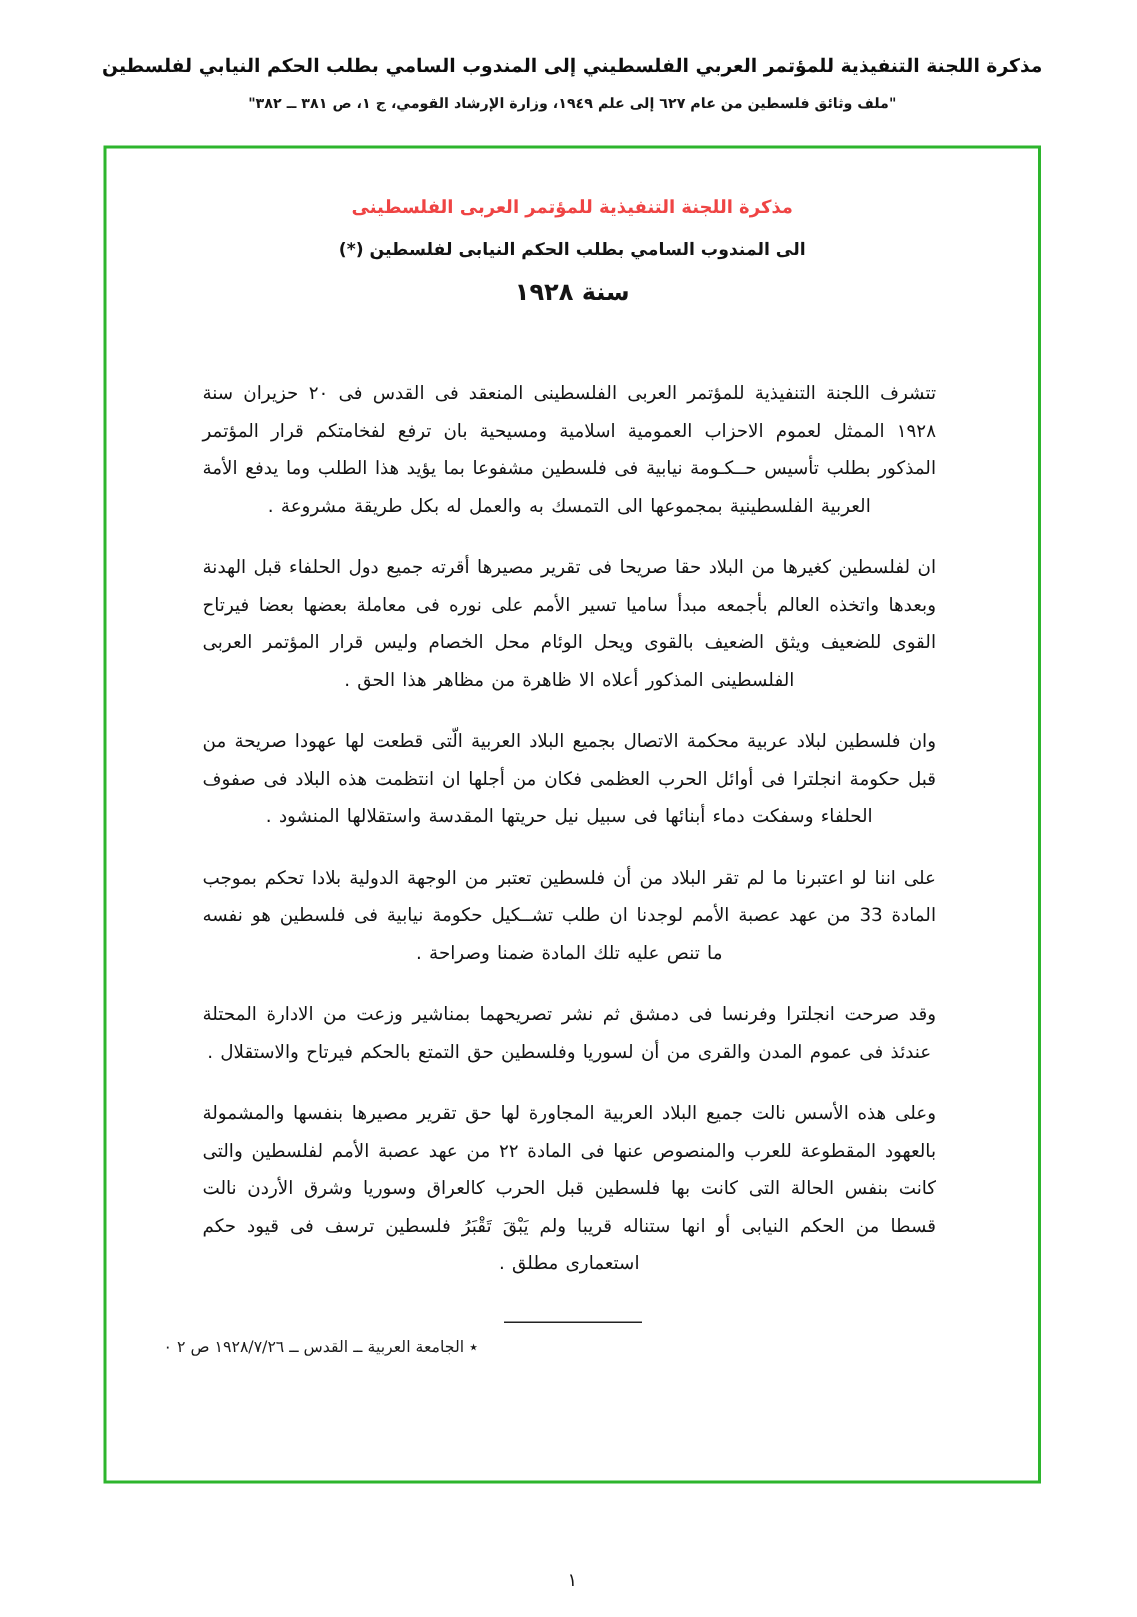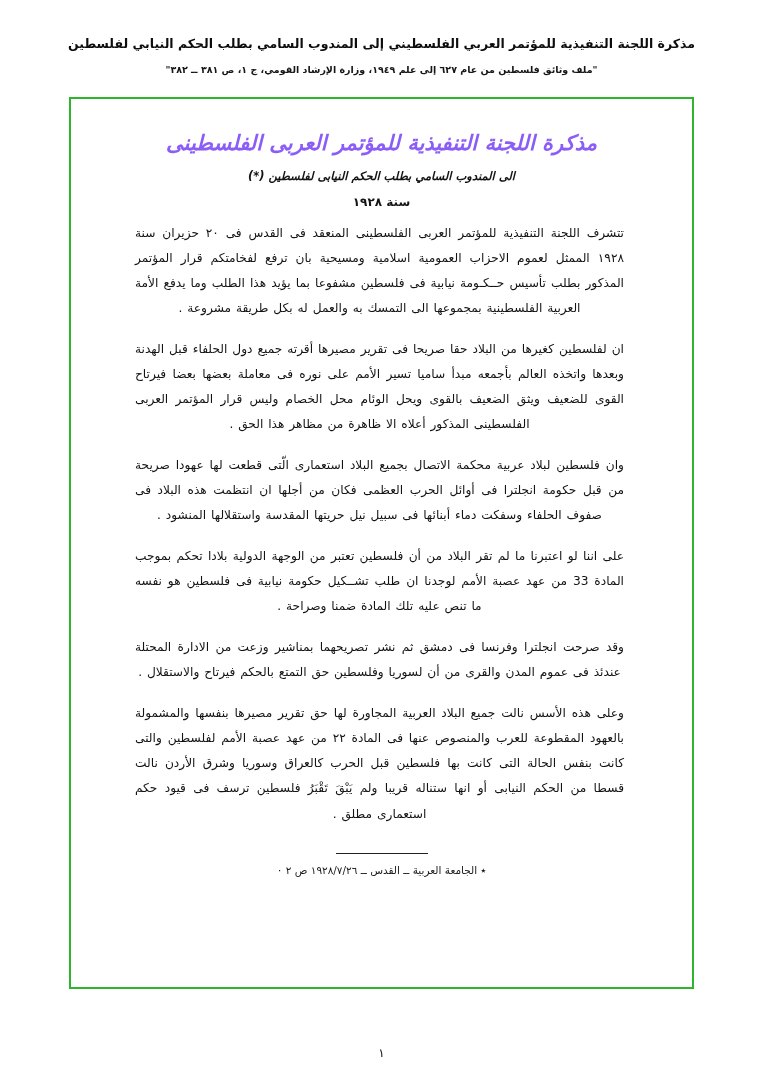--- a/index.html
+++ b/index.html
@@ -49,62 +49,60 @@
     background: #ffffff;
   }
   .frame-inner {
     height: 100%;
     position: relative;
   }
   .title-block {
     text-align: center;
   }
   .title-block .t1 {
-    font-size: 21px;
+    font-size: 12px;
     font-weight: bold;
     letter-spacing: 0.5px;
-    color: #8b5cf6;
+    color: #ef4444;
     margin-top: 6px;
-    font-style: italic;
   }
   .title-block .t2 {
     font-size: 11.5px;
     font-weight: bold;
     margin-top: 14px;
     color: #141414;
-    font-style: italic;
   }
   .title-block .t3 {
-    font-size: 12px;
+    font-size: 16px;
     font-weight: bold;
     margin-top: 12px;
     color: #141414;
   }
   .body-block {
-    margin-top: 12px;
+    margin-top: 46px;
     padding: 0 30px 0 26px;
   }
   .para {
     font-size: 12.2px;
     line-height: 2.05;
     text-align: justify;
     text-align-last: center;
     margin-bottom: 16px;
     color: #131313;
     word-spacing: 1px;
   }
   .rule {
     width: 92px;
     height: 1px;
     background: #222;
     margin: 26px auto 10px auto;
   }
   .footnote {
     font-size: 10.5px;
-    text-align: center;
+    text-align: left;
     color: #1a1a1a;
     letter-spacing: 0.2px;
   }
   .page-number {
     position: absolute;
     bottom: 18px;
     left: 0;
     right: 0;
     text-align: center;
     font-size: 12px;
@@ -126,21 +124,21 @@
 
       <div class="title-block">
         <div class="t1">مذكرة اللجنة التنفيذية للمؤتمر العربى الفلسطينى</div>
         <div class="t2">الى المندوب السامي بطلب الحكم النيابى لفلسطين (*)</div>
         <div class="t3">سنة ١٩٢٨</div>
       </div>
 
       <div class="body-block">
         <p class="para">تتشرف اللجنة التنفيذية للمؤتمر العربى الفلسطينى المنعقد فى القدس فى ٢٠ حزيران سنة ١٩٢٨ الممثل لعموم الاحزاب العمومية اسلامية ومسيحية بان ترفع لفخامتكم قرار المؤتمر المذكور بطلب تأسيس حــكـومة نيابية فى فلسطين مشفوعا بما يؤيد هذا الطلب وما يدفع الأمة العربية الفلسطينية بمجموعها الى التمسك به والعمل له بكل طريقة مشروعة .</p>
         <p class="para">ان لفلسطين كغيرها من البلاد حقا صريحا فى تقرير مصيرها أقرته جميع دول الحلفاء قبل الهدنة وبعدها واتخذه العالم بأجمعه مبدأ ساميا تسير الأمم على نوره فى معاملة بعضها بعضا فيرتاح القوى للضعيف ويثق الضعيف بالقوى ويحل الوئام محل الخصام وليس قرار المؤتمر العربى الفلسطينى المذكور أعلاه الا ظاهرة من مظاهر هذا الحق .</p>
-        <p class="para">وان فلسطين لبلاد عربية محكمة الاتصال بجميع البلاد استعمارى الّتى قطعت لها عهودا صريحة من قبل حكومة انجلترا فى أوائل الحرب العظمى فكان من أجلها ان انتظمت هذه البلاد فى صفوف الحلفاء وسفكت دماء أبنائها فى سبيل نيل حريتها المقدسة واستقلالها المنشود .</p>
+        <p class="para">وان فلسطين لبلاد عربية محكمة الاتصال بجميع البلاد العربية الّتى قطعت لها عهودا صريحة من قبل حكومة انجلترا فى أوائل الحرب العظمى فكان من أجلها ان انتظمت هذه البلاد فى صفوف الحلفاء وسفكت دماء أبنائها فى سبيل نيل حريتها المقدسة واستقلالها المنشود .</p>
         <p class="para">على اننا لو اعتبرنا ما لم تقر البلاد من أن فلسطين تعتبر من الوجهة الدولية بلادا تحكم بموجب المادة 33 من عهد عصبة الأمم لوجدنا ان طلب تشــكيل حكومة نيابية فى فلسطين هو نفسه ما تنص عليه تلك المادة ضمنا وصراحة .</p>
         <p class="para">وقد صرحت انجلترا وفرنسا فى دمشق ثم نشر تصريحهما بمناشير وزعت من الادارة المحتلة عندئذ فى عموم المدن والقرى من أن لسوريا وفلسطين حق التمتع بالحكم فيرتاح والاستقلال .</p>
         <p class="para">وعلى هذه الأسس نالت جميع البلاد العربية المجاورة لها حق تقرير مصيرها بنفسها والمشمولة بالعهود المقطوعة للعرب والمنصوص عنها فى المادة ٢٢ من عهد عصبة الأمم لفلسطين والتى كانت بنفس الحالة التى كانت بها فلسطين قبل الحرب كالعراق وسوريا وشرق الأردن نالت قسطا من الحكم النيابى أو انها ستناله قريبا ولم يَبْقَ تَقْبَرُ فلسطين ترسف فى قيود حكم استعمارى مطلق .</p>
       </div>
 
       <div class="rule"></div>
       <div class="footnote">٭ الجامعة العربية ــ القدس ــ ١٩٢٨/٧/٢٦ ص ٢ ٠</div>
 
     </div>
   </div>

